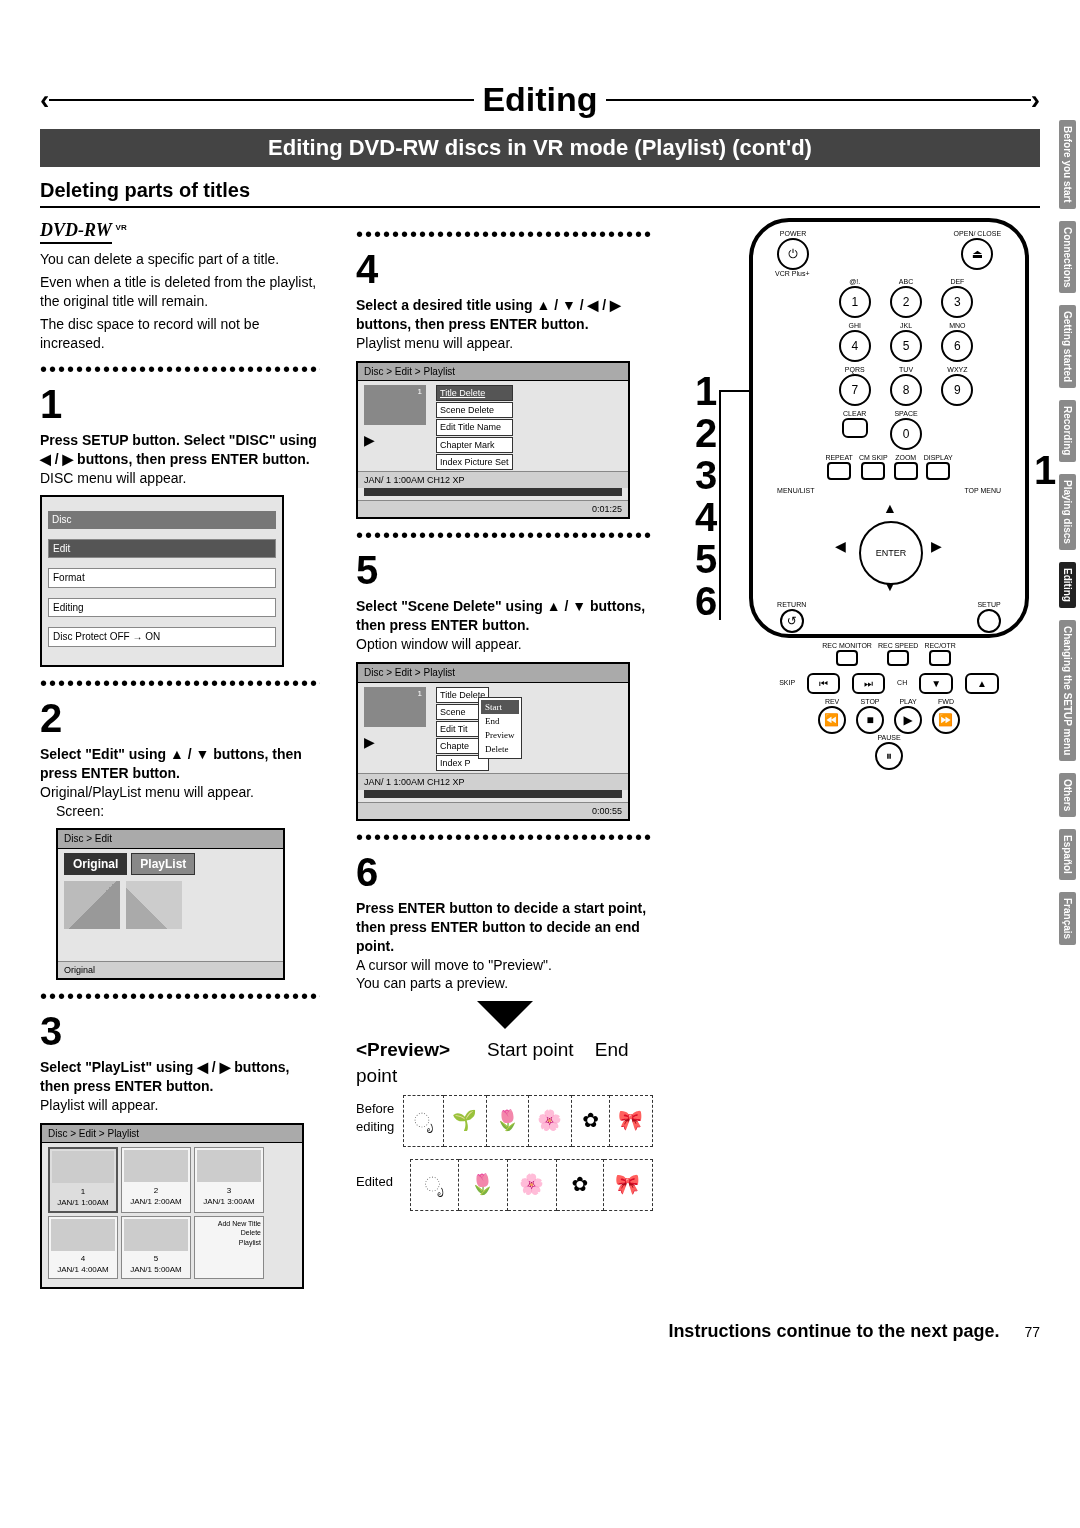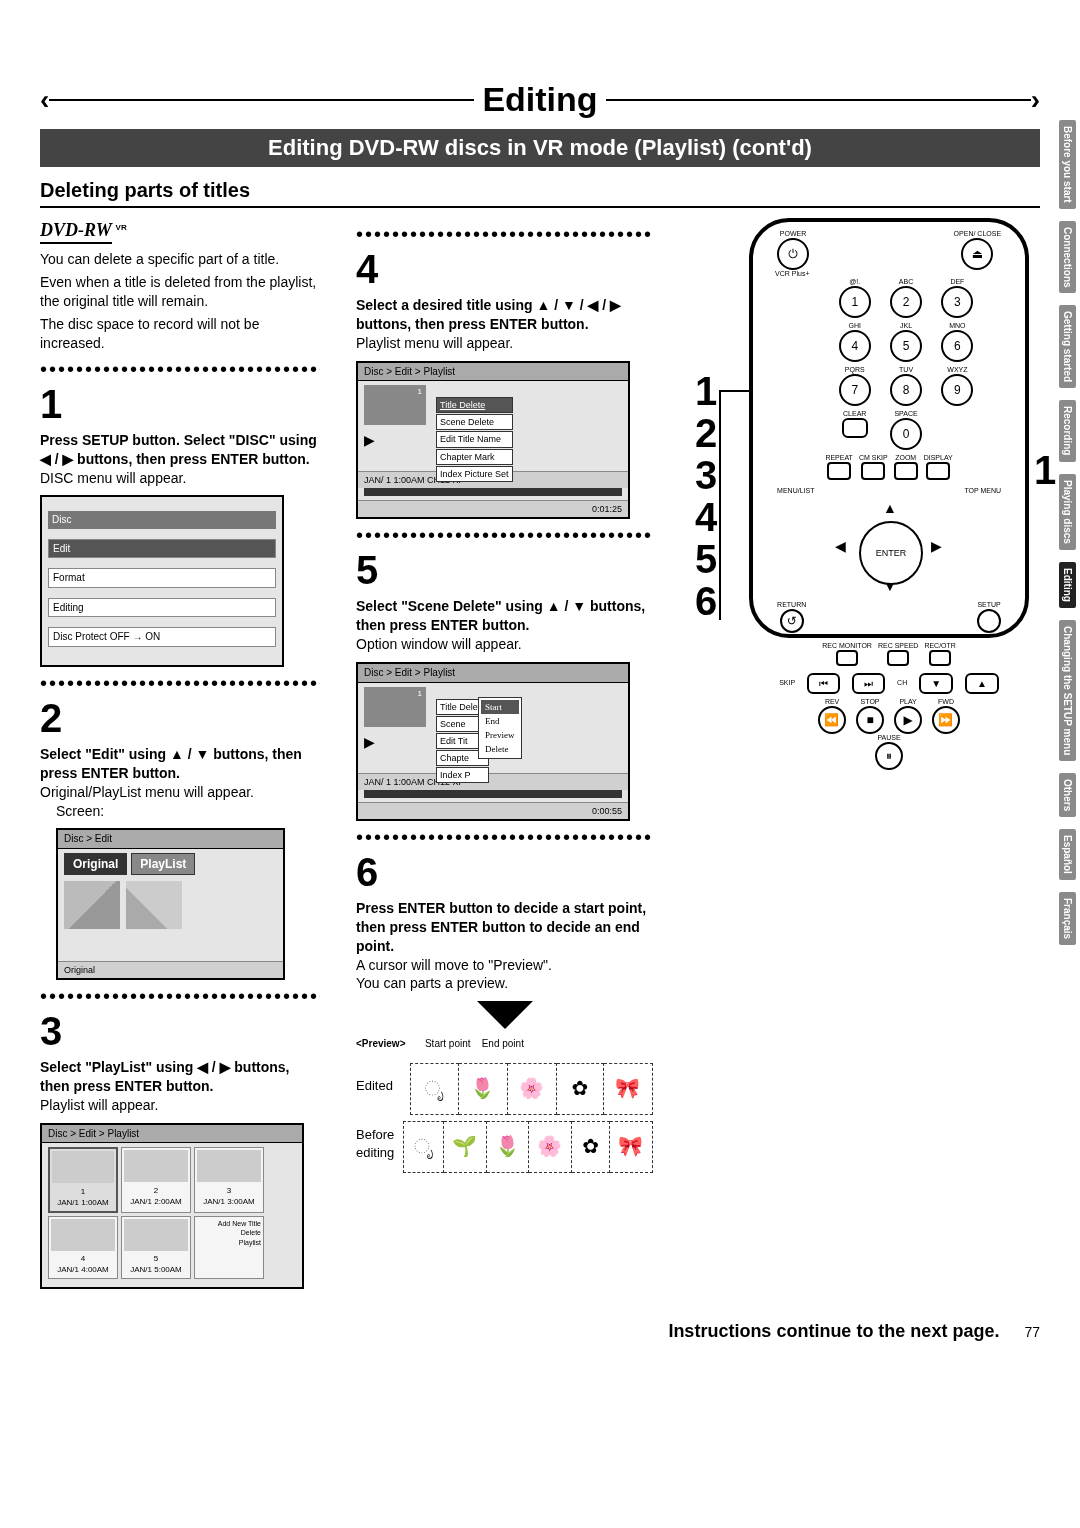--- a/index.html
+++ b/index.html
@@ -137,21 +137,21 @@
   .playlist-thumb {
     width: 62px;
     height: 40px;
     background: #888;
     display: inline-block;
     position: relative;
   }
   .playlist-list {
     position: absolute;
     left: 78px;
-    top: 16px;
+    top: 4px;
     font-size: 9px;
   }
   .playlist-list-item {
     background: #fff;
     border: 1px solid #333;
     padding: 1px 3px;
     margin-bottom: 1px;
   }
   .playlist-list-item.sel {
     background: #555;
@@ -330,21 +330,21 @@
     margin-top: 6px;
   }
   .preview-table td {
     border: 1px dashed #333;
     width: 56px;
     height: 48px;
     text-align: center;
     font-size: 20px;
   }
   .preview-labels {
-    font-size: 10px;
+    font-size: 19px;
   }
   .pv-glyph { font-size: 22px; }
   .arrow-down {
     width: 0; height: 0;
     border-left: 28px solid transparent;
     border-right: 28px solid transparent;
     border-top: 28px solid #000;
     margin: 8px auto;
   }
   .footer-line {
@@ -547,49 +547,49 @@
 
       <div class="arrow-down"></div>
 
       <div class="preview-labels">
         <b>&lt;Preview&gt;</b>
         &nbsp;&nbsp;&nbsp;&nbsp;&nbsp;
         <span>Start point</span>
         &nbsp;&nbsp;
         <span>End point</span>
       </div>
-      <div style="display:flex;gap:8px;align-items:center;margin-top:6px;">
-        <div style="font-size:13px;width:56px;">Edited</div>
-        <table class="preview-table">
-            <tbody>
-              <tr>
-          <td class="pv-glyph">ೃ</td>
-          <td class="pv-glyph">🌷</td>
-          <td class="pv-glyph">🌸</td>
-          <td class="pv-glyph">✿</td>
-          <td class="pv-glyph">🎀</td>
-        </tr>
-            </tbody>
-          </table>
-      </div>
       <div style="display:flex;gap:8px;align-items:center;">
         <div style="font-size:13px;width:56px;">Before editing</div>
         <table class="preview-table">
             <tbody>
               <tr>
           <td class="pv-glyph">ೃ</td>
           <td class="pv-glyph">🌱</td>
           <td class="pv-glyph">🌷</td>
           <td class="pv-glyph">🌸</td>
           <td class="pv-glyph">✿</td>
           <td class="pv-glyph">🎀</td>
         </tr>
             </tbody>
           </table>
       </div>
+      <div style="display:flex;gap:8px;align-items:center;margin-top:6px;">
+        <div style="font-size:13px;width:56px;">Edited</div>
+        <table class="preview-table">
+            <tbody>
+              <tr>
+          <td class="pv-glyph">ೃ</td>
+          <td class="pv-glyph">🌷</td>
+          <td class="pv-glyph">🌸</td>
+          <td class="pv-glyph">✿</td>
+          <td class="pv-glyph">🎀</td>
+        </tr>
+            </tbody>
+          </table>
+      </div>
     </div>
 
     <div class="col col-right">
       <div class="big-nums-col">
         <div>1</div>
         <div>2</div>
         <div>3</div>
         <div>4</div>
         <div>5</div>
         <div>6</div>

